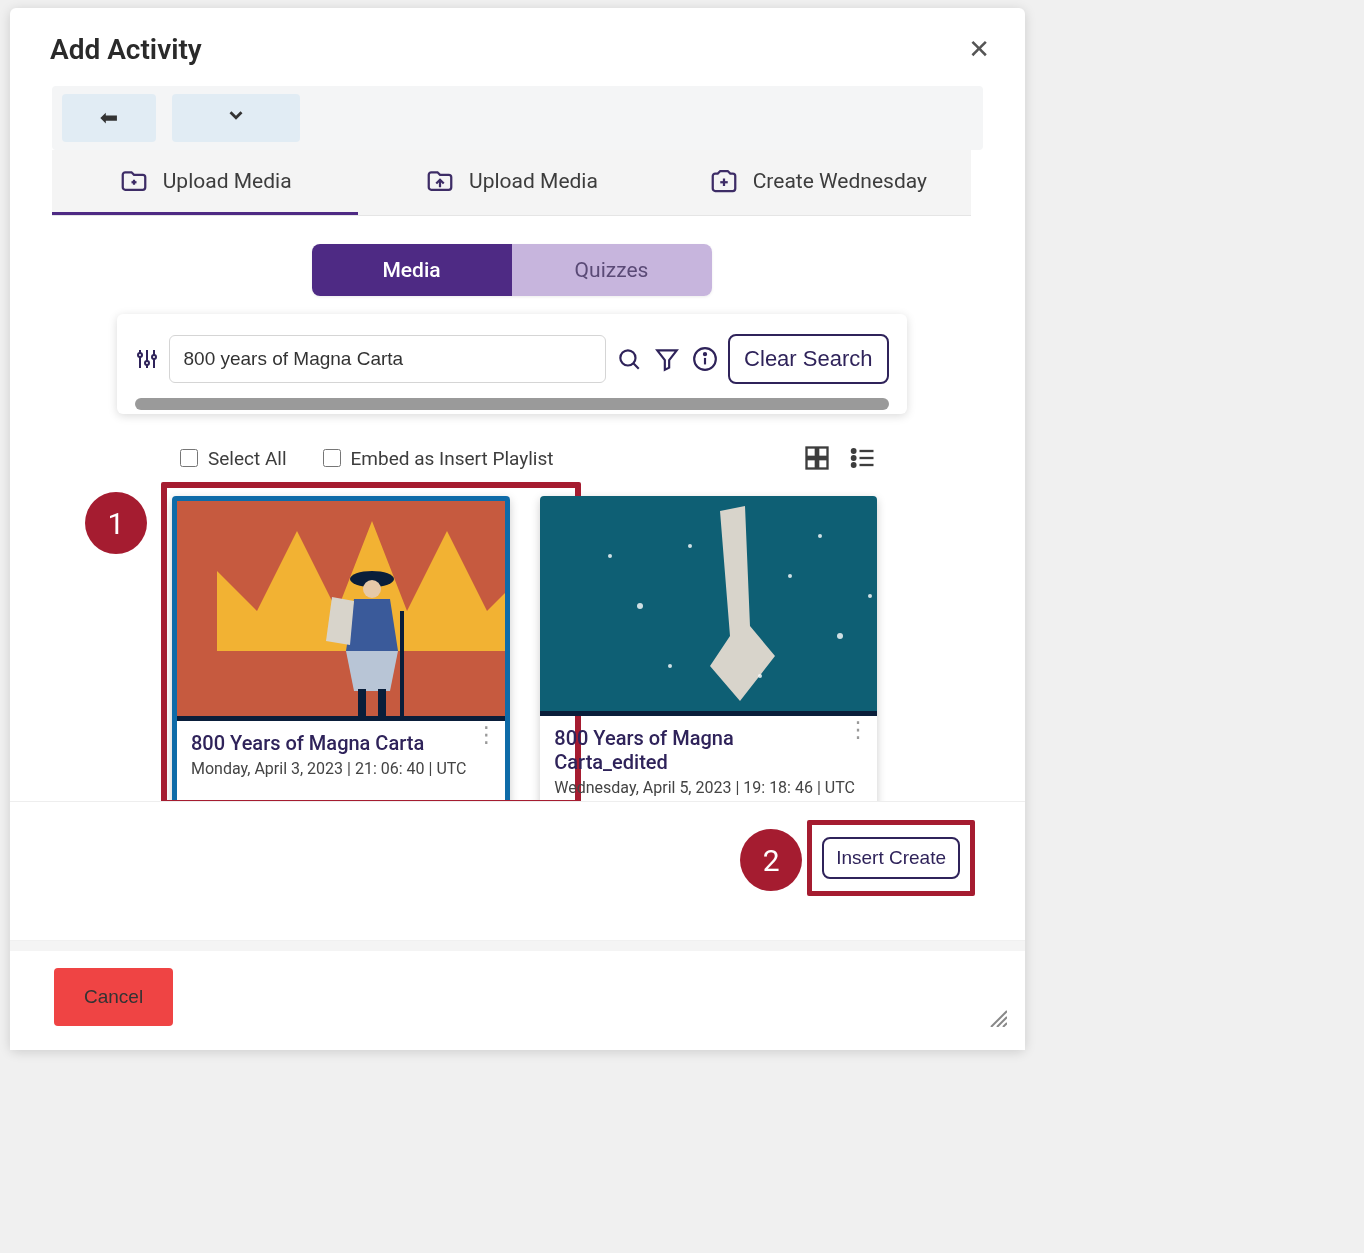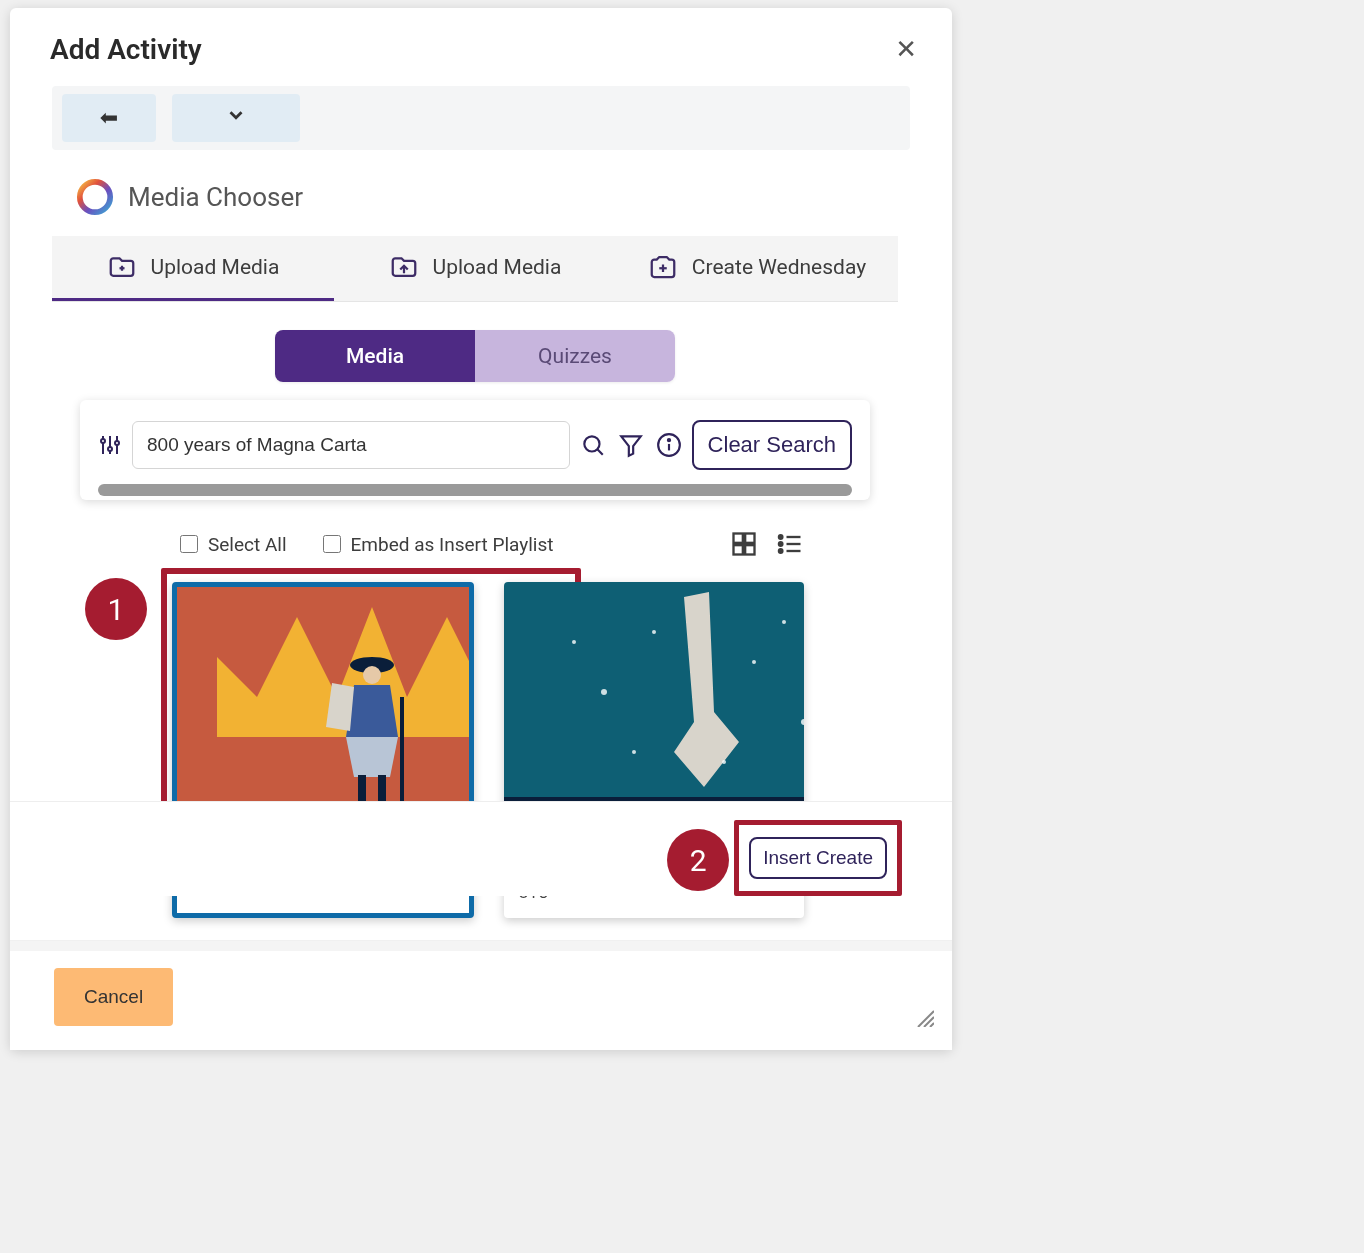--- a/index.html
+++ b/index.html
@@ -8,21 +8,21 @@
       background: #f0f0f0;
       width: 1364px;
       height: 1253px;
       overflow: hidden;
       position: relative;
     }
     .modal {
       position: absolute;
       left: 10px;
       top: 8px;
-      width: 942px;
+      width: 1015px;
       height: 1042px;
       background: #fff;
       border-radius: 6px;
       box-shadow: 0 2px 12px rgba(0,0,0,.15);
       display: flex;
       flex-direction: column;
     }
     .modal-header {
       display: flex;
       align-items: center;
@@ -288,21 +288,21 @@
       border-top: 1px solid #f0f0f0;
     }
     .footer-sep {
       height: 10px;
       background: #f4f4f4;
     }
     .cancel-btn {
       position: absolute;
       left: 44px;
       bottom: 24px;
-      background: #fdba74;
+      background: #ef4444;
       border: none;
       border-radius: 4px;
       padding: 18px 30px;
       font-size: 19px;
       color: #333;
       cursor: pointer;
     }
     .resize {
       position: absolute;
       right: 18px;
@@ -358,34 +358,20 @@
         <svg width="22" height="22" viewBox="0 0 24 24" fill="none" stroke="#333" stroke-width="3">
             <polyline points="6 9 12 15 18 9"></polyline>
           </svg>
       </span>
     </button>
   </div>
 
   <div class="content-frame">
     <div class="scroll-area">
 
-      <div class="brand-row">
-        <svg class="brand-logo" viewBox="0 0 40 40">
-          <defs>
-            <linearGradient id="g1" x1="0" y1="0" x2="1" y2="1">
-              <stop offset="0%" stop-color="#f6c445"></stop>
-                <stop offset="30%" stop-color="#e2523b"></stop>
-              <stop offset="60%" stop-color="#6a4fbf"></stop>
-                <stop offset="100%" stop-color="#3ba8d4"></stop>
-            </linearGradient>
-          </defs>
-          <circle cx="20" cy="20" r="16" fill="none" stroke="url(#g1)" stroke-width="6"></circle>
-        </svg>
-        <span class="brand-title">Media Chooser</span>
-      </div>
 
       <div class="tabbar">
         <div class="maintab active">
           <svg viewBox="0 0 24 24" fill="none" stroke-width="1.8">
               <path d="M3 7a2 2 0 0 1 2-2h5l2 2h7a2 2 0 0 1 2 2v8a2 2 0 0 1-2 2H5a2 2 0 0 1-2-2V7z"></path>
               <line x1="12" y1="11" x2="12" y2="15"></line>
               <line x1="10" y1="13" x2="14" y2="13"></line>
             </svg>
           <span>Upload Media</span>
         </div>

